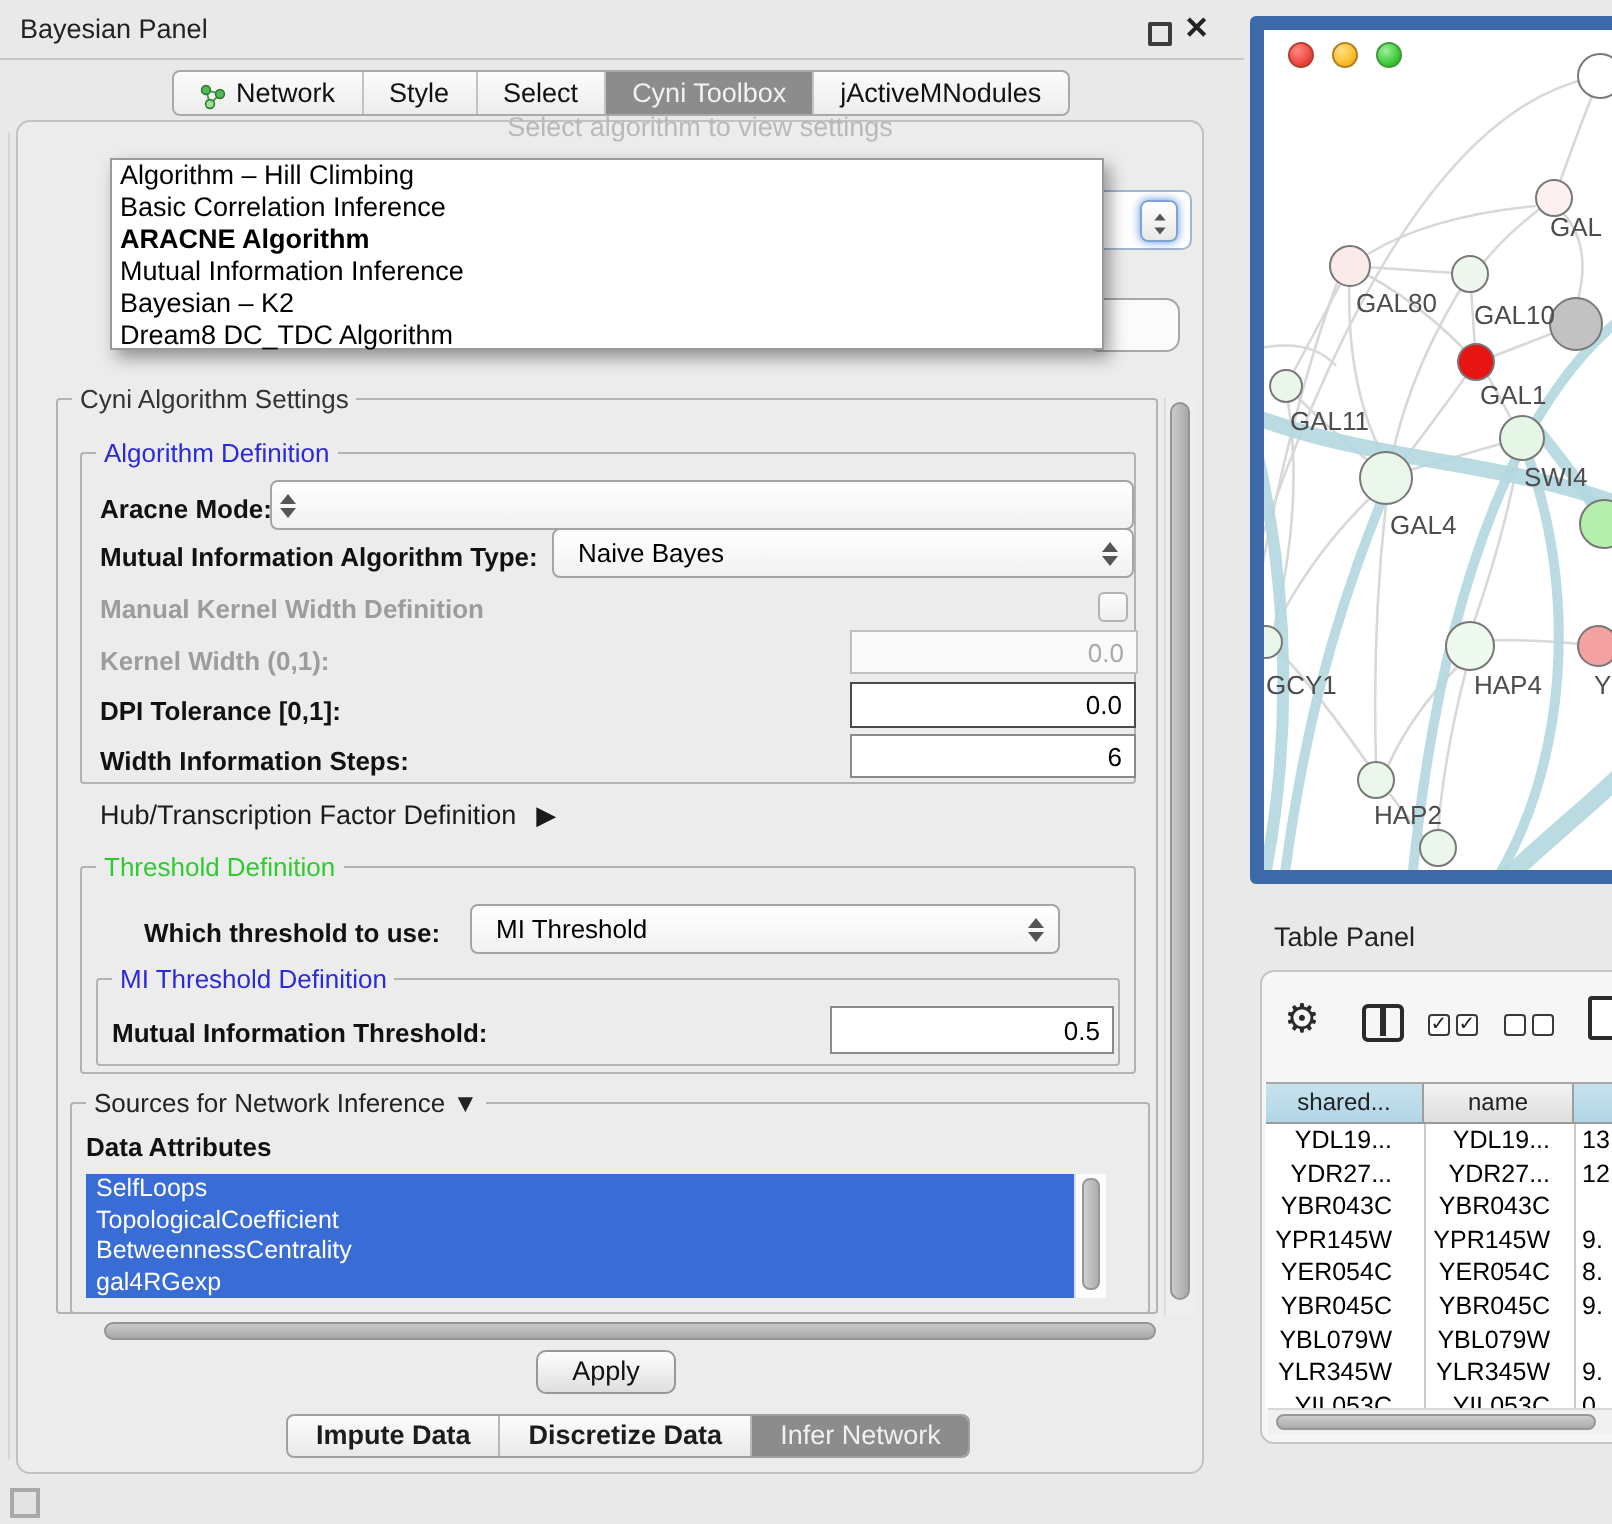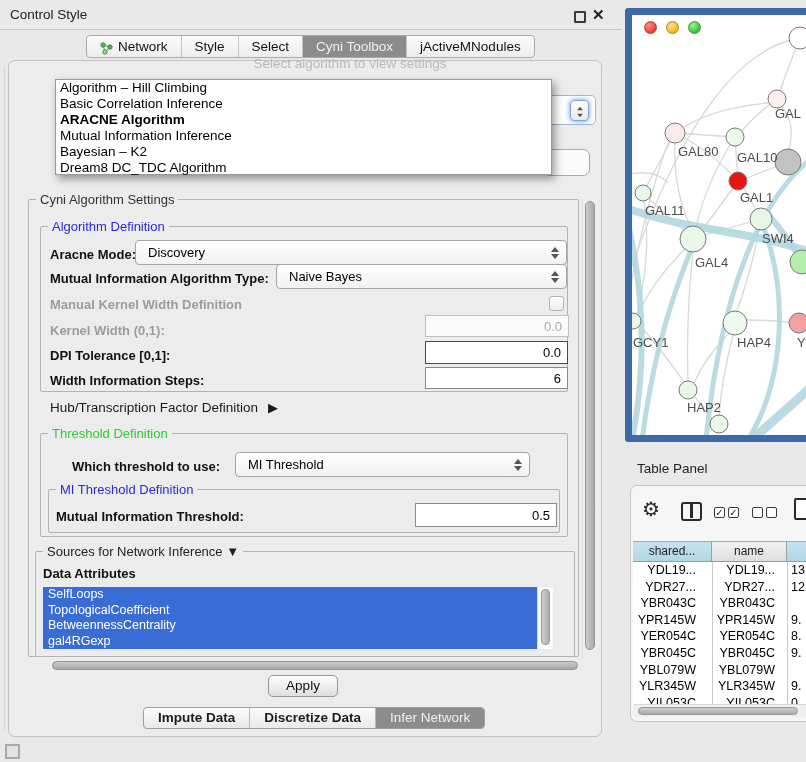--- a/index.html
+++ b/index.html
@@ -106,21 +106,21 @@
   .colline { position:absolute; top:76px; width:1px; height:142px; background:#c9c9c9; }
   .tp-hscroll { position:absolute; left:3px; top:218px; width:193px; height:13px; background:#f0f0f0; border-top:1px solid #d8d8d8; }
   .tp-hthumb { position:absolute; left:4px; top:2px; width:160px; height:8px; background:linear-gradient(#cdcdcd,#ababab); border:1px solid #979797; border-radius:4px; }
 
   .neticon { width:13px; height:13px; display:inline-block; }
 </style>
 </head>
 <body>
 
 <div class="abs titlebar">
-  <span class="title">Control Style</span>
+  <span class="title">Bayesian Panel</span>
 </div>
 <div class="abs float-btn"></div>
 <div class="abs close-btn">✕</div>
 
 <div class="abs tabstrip">
     <div class="tab">
       <span class="neticon"><svg width="13" height="13" viewBox="0 0 13 13">
           <line x1="3" y1="3" x2="10" y2="5" stroke="#4aa34a" stroke-width="1"></line>
           <line x1="3" y1="3" x2="5" y2="10" stroke="#4aa34a" stroke-width="1"></line>
           <line x1="10" y1="5" x2="5" y2="10" stroke="#4aa34a" stroke-width="1"></line>
@@ -167,21 +167,20 @@
   </div>
 
 <div class="abs groupbox" style="left:28px;top:199px;width:551px;height:458px;"></div>
 <span class="grouptitle" style="left:36px;top:192px;color:#333;">Cyni Algorithm Settings</span>
 
 <div class="abs groupbox" style="left:40px;top:226px;width:528px;height:166px;"></div>
 <span class="grouptitle" style="left:48px;top:219px;color:#2a2ad8;">Algorithm Definition</span>
 
 <span class="lbl" style="left:50px;top:247px;">Aracne Mode:</span>
 <div class="combo" style="left:135px;top:240px;width:432px;">
-  <span class="combo-text">Discovery</span>
   <span class="stepper">
       <span class="tri-up"></span>
       <span class="tri-dn"></span>
     </span>
 </div>
 
 <span class="lbl" style="left:50px;top:271px;">Mutual Information Algorithm Type:</span>
 <div class="combo" style="left:276px;top:264px;width:291px;">
   <span class="combo-text">Naive Bayes</span>
   <span class="stepper">

